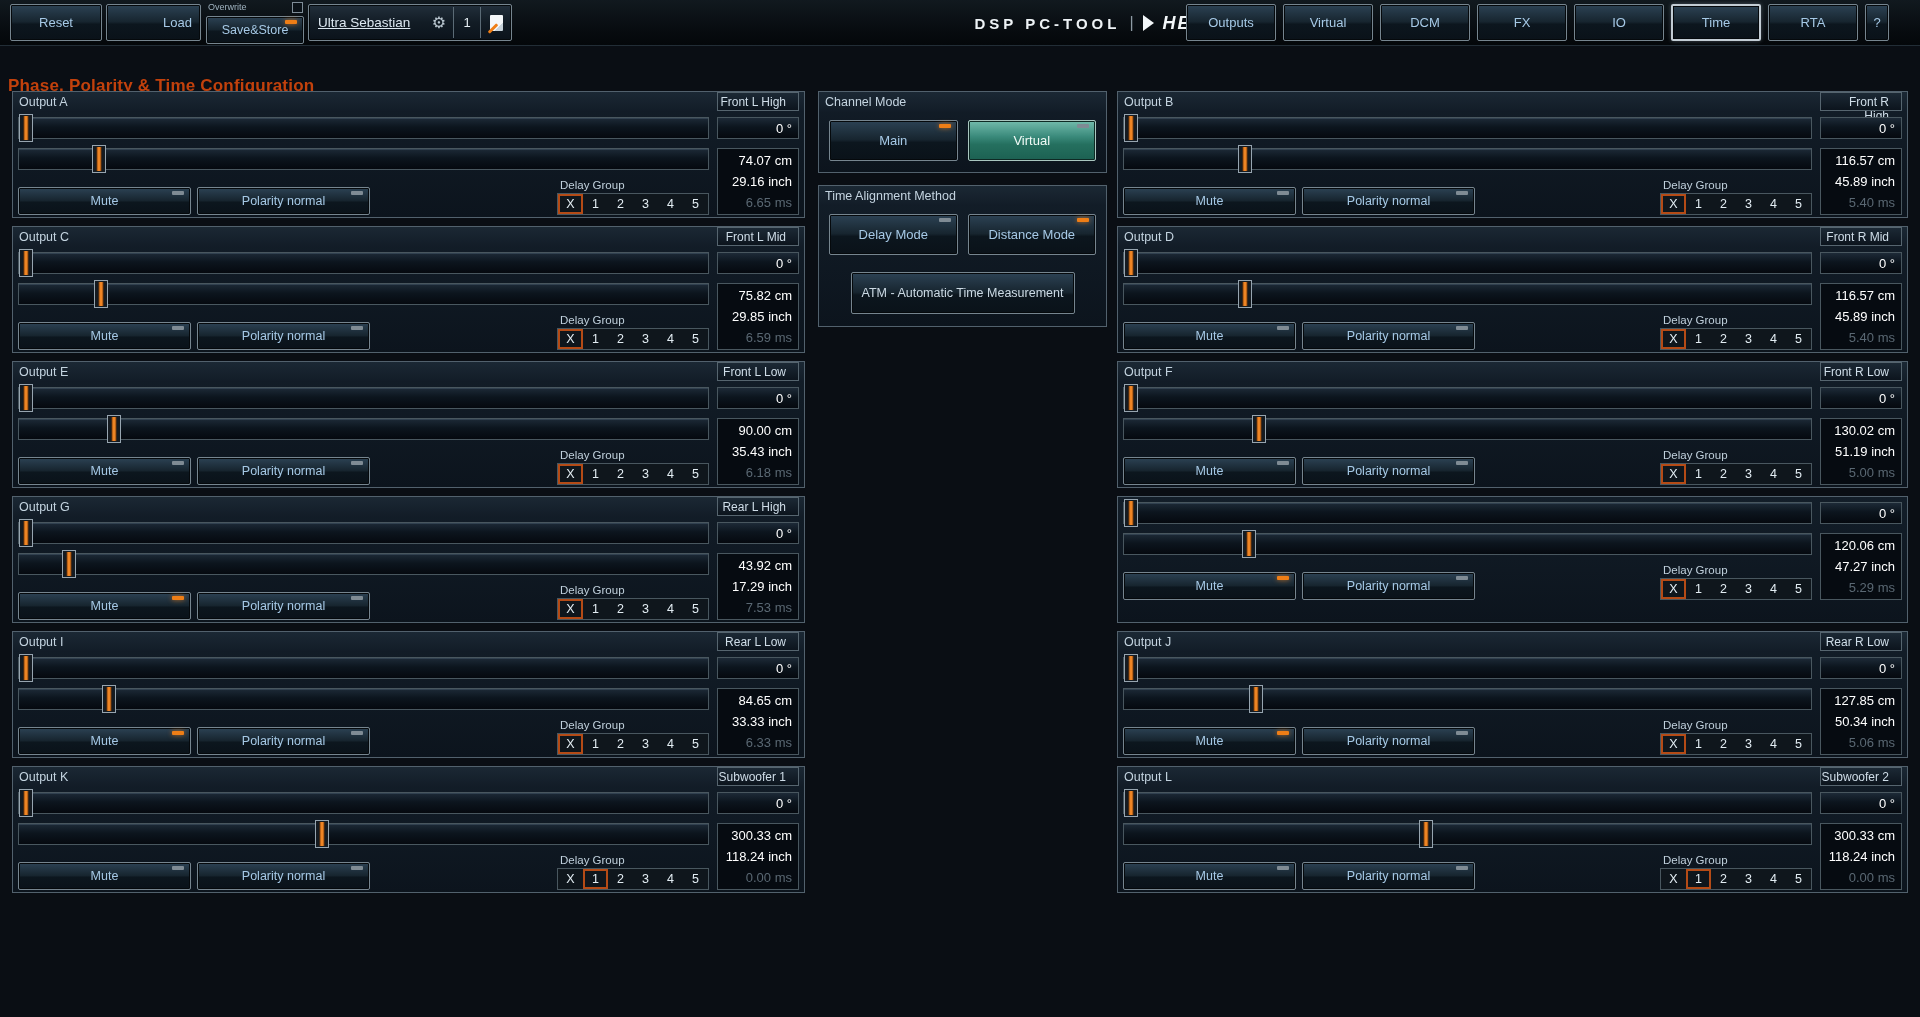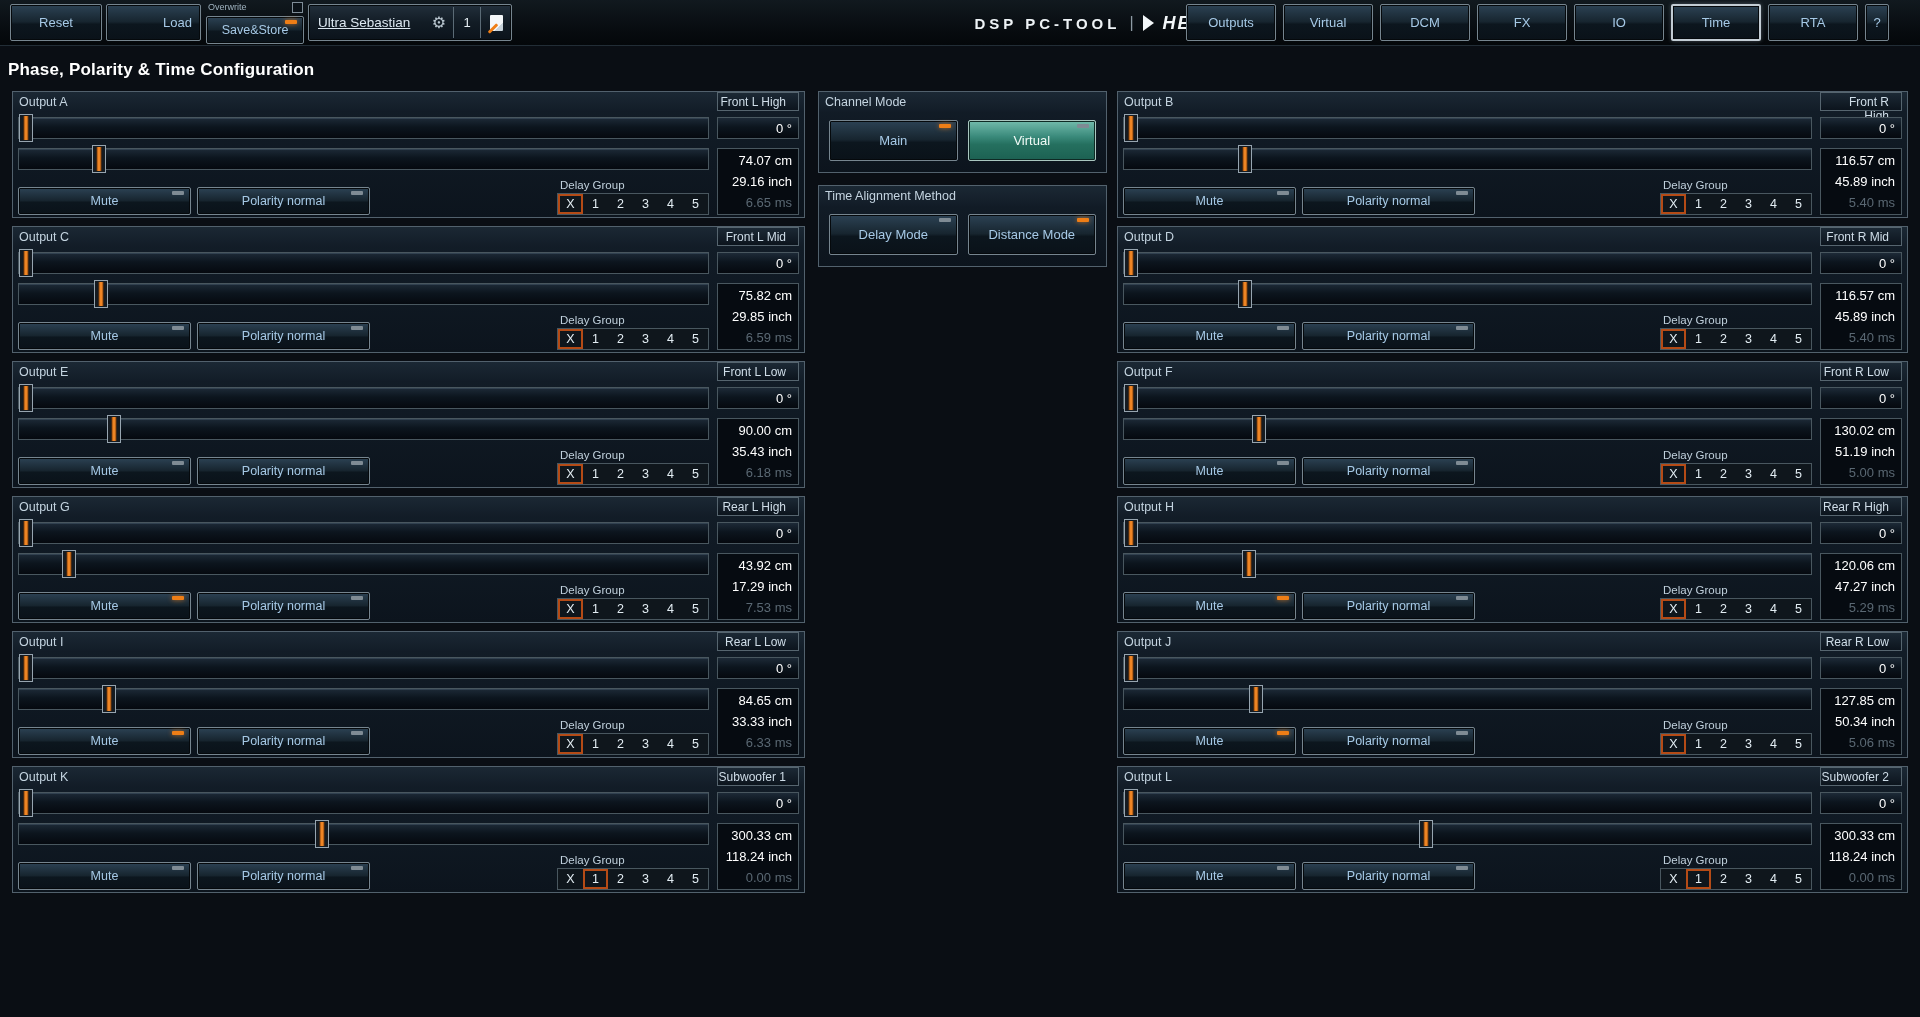--- a/index.html
+++ b/index.html
@@ -53,22 +53,22 @@
   .logo-left { color:#eef3f6; font-weight:bold; font-size:15px; letter-spacing:4px; }
   .logo-bar { color:#8d9aa4; font-size:16px; font-weight:normal; }
   .helix-mark { width:0; height:0; border-left:11px solid #f2f6f8; border-top:8px solid transparent; border-bottom:8px solid transparent; }
   .logo-right { color:#f2f6f8; font-weight:bold; font-size:18px; letter-spacing:2px; font-style:italic; }
   
   .tabs { position:absolute; top:4px; left:1186px; height:37px; display:flex; gap:7px;border-radius:8px; }
   .tab { width:90px; height:37px; }
   .tab.narrow { width:24px; }
   .tab.active { border:2px solid #c2ccd4; box-shadow:inset 0 0 0 1px #05090c, 0 0 4px rgba(180,200,215,.35); }
   
-  .page-title { position:absolute; left:8px; top:60px; font-size:17px; font-weight:bold;
-    color:#ffffff; letter-spacing:.2px; }
+  .page-title { position:absolute; left:8px; top:76px; font-size:17px; font-weight:bold;
+    color:#c2410c; letter-spacing:.2px; }
   
   .col { position:absolute; top:91px; }
   #col-left  { left:12px;   width:793px; }
   #col-mid   { left:818px;  width:289px; }
   #col-right { left:1117px; width:791px; }
   
   .panel {
     height:127px; margin-bottom:8px; border:1px solid #52616d;
     background:linear-gradient(180deg,#131e29 0%,#0c141d 100%);
   }
@@ -449,20 +449,23 @@
     <div class="mid-body">
       <button class="mode-btn">
         <span class="led gray"></span>
         <span>Delay Mode</span>
       </button>
       <button class="mode-btn">
         <span class="led orange"></span>
         <span>Distance Mode</span>
       </button>
     </div>
+    <div class="atm-row">
+      <button class="atm-btn tb-btn" style="position:static;">ATM - Automatic Time Measurement</button>
+    </div>
   </section>
 </div>
 
 <div class="col" id="col-right">
   <section class="panel">
     <div class="panel-head">
       <span class="p-title">Output B</span>
       <span class="chan-box">Front R High</span>
     </div>
     <div class="p-body">
@@ -583,24 +586,20 @@
               <span class="dg-cell">3</span>
               <span class="dg-cell">4</span>
               <span class="dg-cell">5</span>
             </div>
         </div>
       </div>
     </div>
   </section>
 
   <section class="panel">
-    <div class="panel-head">
-      <span class="p-title">Output H</span>
-      <span class="chan-box">Rear R High</span>
-    </div>
     <div class="p-body">
       <div class="slider s1">
         <span class="thumb" style="left: calc(0% + 0px);"></span>
       </div>
       <div class="val phase-val">0 °</div>
       <div class="slider s2">
         <span class="thumb" style="left: calc(17.5% - 2.45px);"></span>
       </div>
       <div class="val multi-val">
         <span>120.06 cm</span>

